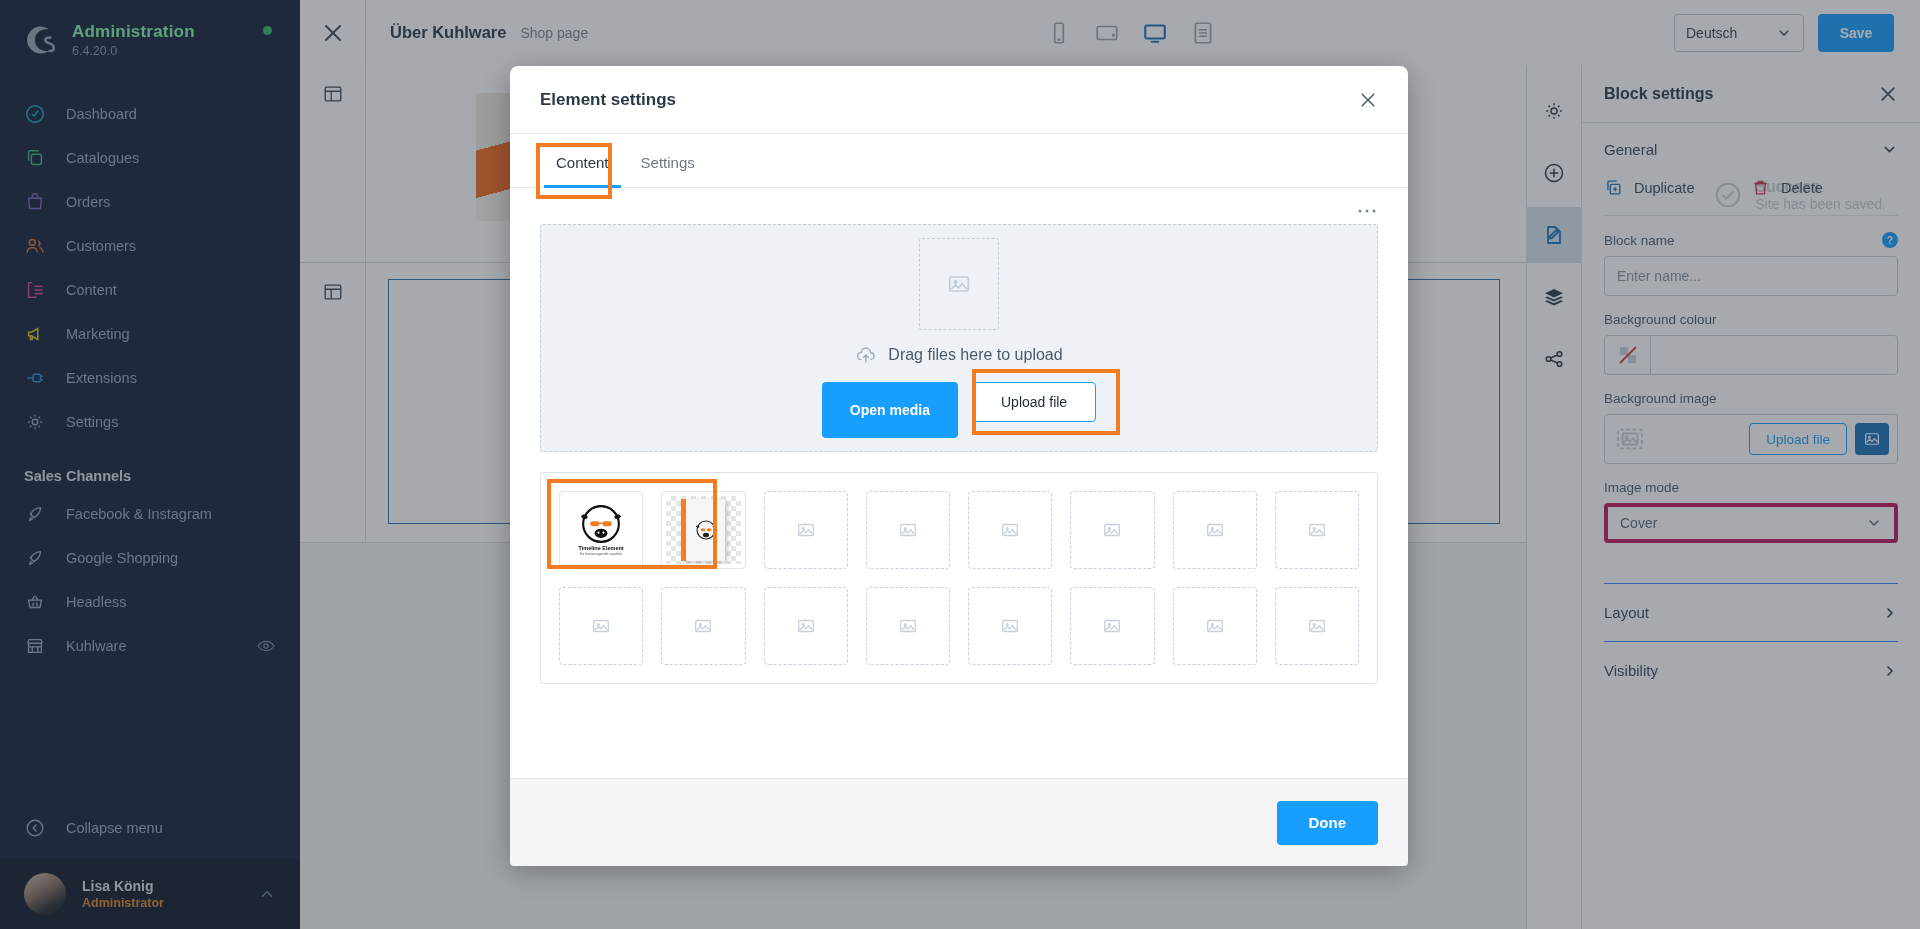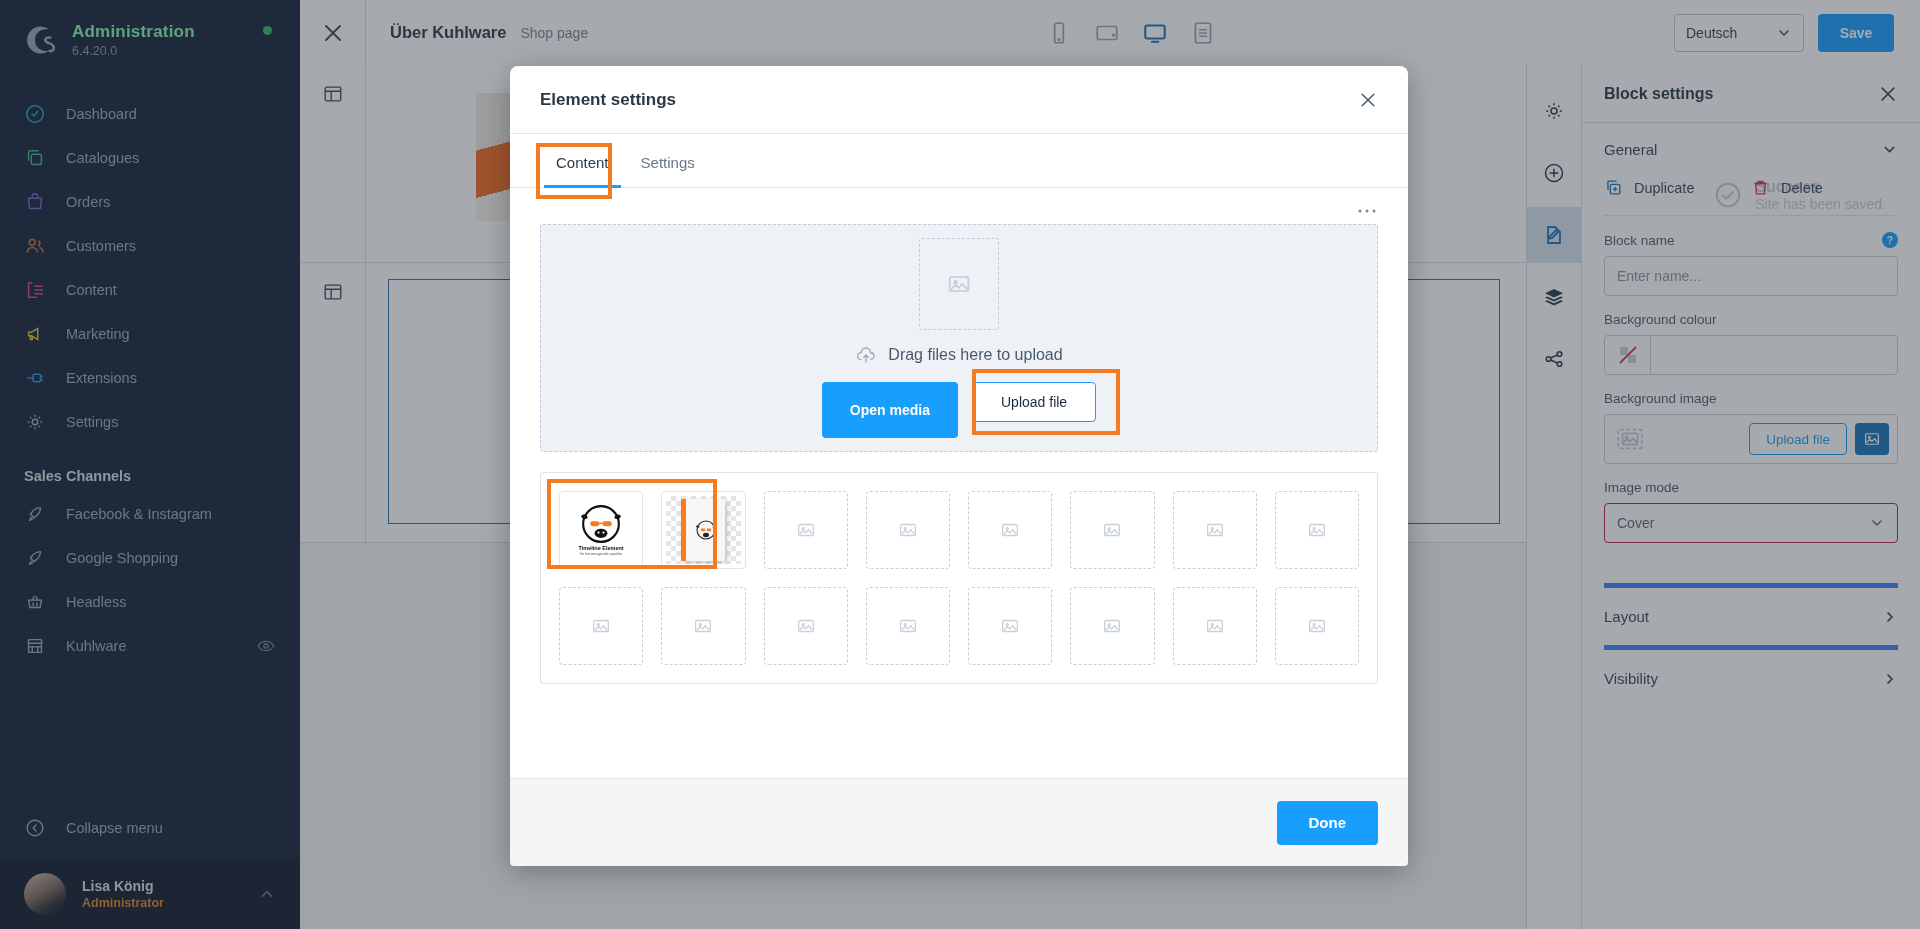--- a/index.html
+++ b/index.html
@@ -179,28 +179,28 @@
     margin-left: auto; height: 32px; padding: 0 16px; border: 1px solid #189eff;
     border-radius: 4px; color: #189eff; font-size: 13.5px; background: #fff;
     display: flex; align-items: center; cursor: pointer;
     font-family: "Liberation Sans", sans-serif;
   }
   .rp-uplico {
     width: 34px; height: 32px; background: #1a74bb; border-radius: 4px;
     display: flex; align-items: center; justify-content: center; cursor: pointer;
   }
   .rp-select {
-    height: 40px; border: 1px solid #be185d; border-radius: 4px;
+    height: 40px; border: 4px solid #be185d; border-radius: 4px;
     display: flex; align-items: center; padding: 0 12px; cursor: pointer;
   }
   .rp-select span { font-size: 14px; color: #5b6876; }
   .rp-select svg { margin-left: auto; }
   .rp-rowlink {
     display: flex; align-items: center; padding: 20px 0; cursor: pointer;
-    border-top: 5px solid #3b82f6;
+    border-top: 1px solid #3b82f6;
   }
   .rp-rowlink span { font-size: 15px; color: #37475a; }
   .rp-rowlink svg { margin-left: auto; }
 
   
   .toast {
     position: absolute; right: 34px; top: 178px; display: flex; align-items: center; gap: 12px;
     opacity: .28;
   }
   .toast-t { font-size: 16px; font-weight: bold; color: #3a4857; }

